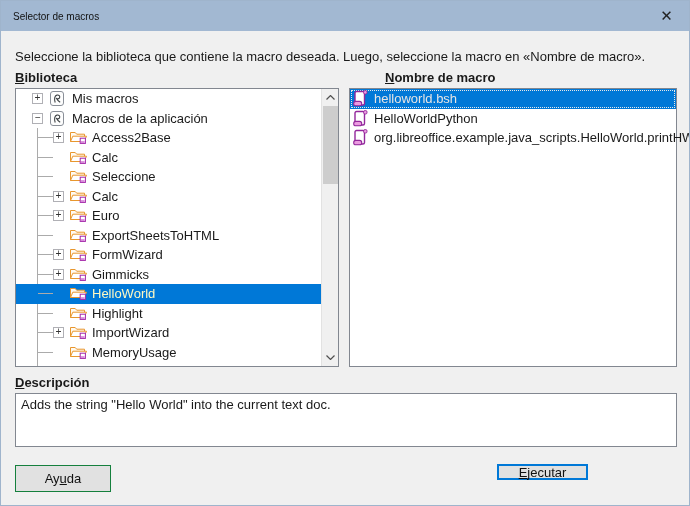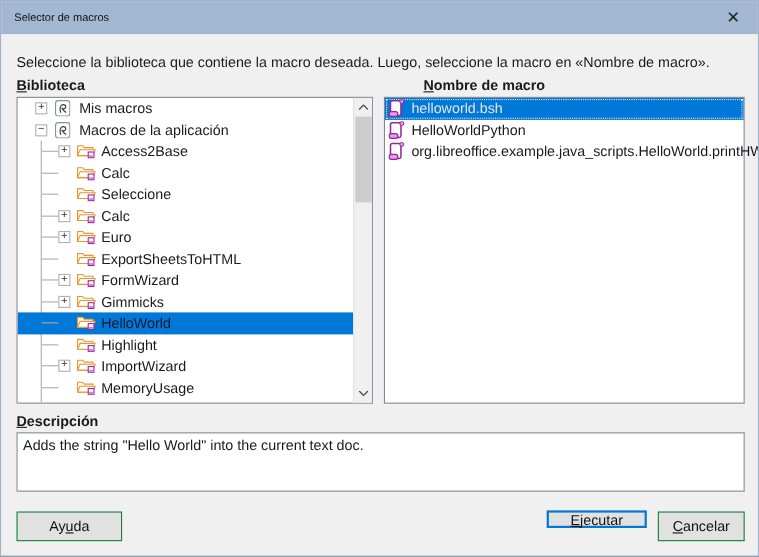--- a/index.html
+++ b/index.html
@@ -48,21 +48,21 @@
     position:absolute; top:4px; width:11px; height:11px;
     border:1px solid #b0b0b5; background:#fff;
     font: 10px/9px "Liberation Mono", monospace; text-align:center; color:#333;
   }
   .trow.lvl0 .exp { left:16px; } .trow.lvl1 .exp { left:37px; }
   .ticon { position:absolute; top:2px; }
   .trow.lvl0 .ticon { left:34px; } .trow.lvl1 .ticon { left:54px; }
   .tlabel { position:absolute; top:0; line-height:19.5px; white-space:nowrap; }
   .trow.lvl0 .tlabel { left:56px; } .trow.lvl1 .tlabel { left:76px; }
   .trow.sel { background:#0078d7; }
-  .trow.sel .tlabel { color:#0f172a;text-align:right; }
+  .trow.sel .tlabel { color:#fef9c3;text-align:right; }
   
   .scrollbar { position:absolute; top:0; right:0; bottom:0; width:17px; background:#f0f0f0; border-left:1px solid #e2e2e2; }
   .sb-btn { position:absolute; left:0; width:17px; height:17px; display:flex; align-items:center; justify-content:center; }
   .sb-up { top:0; } .sb-down { bottom:0; }
   .sb-thumb { position:absolute; left:1px; top:17px; width:15px; height:78px; background:#cdcdcd; }
   
   .lrow { position:relative; height:19.5px; width:100%; }
   .lrow .licon { position:absolute; left:3px; top:1px; }
   .lrow .llabel { position:absolute; left:24px; top:0; line-height:19.5px; white-space:nowrap; }
   .lrow.sel { background:#0078d7; outline:1px dotted #e8e8e8; outline-offset:-2px; }
@@ -300,17 +300,14 @@
   </div>
 
   <div class="box" id="desc-box">Adds the string "Hello World" into the current text doc.</div>
 
   <div class="btn" id="btn-ayuda">
     <span><span>Ay</span><span class="mn">u</span><span>da</span></span>
   </div>
   <div class="btn" id="btn-ejecutar">
     <span><span></span><span class="mn">E</span><span>jecutar</span></span>
   </div>
-  <div class="btn" id="btn-cancelar">
-    <span><span></span><span class="mn">C</span><span>ancelar</span></span>
-  </div>
 
 </div>
 
 </body></html>

